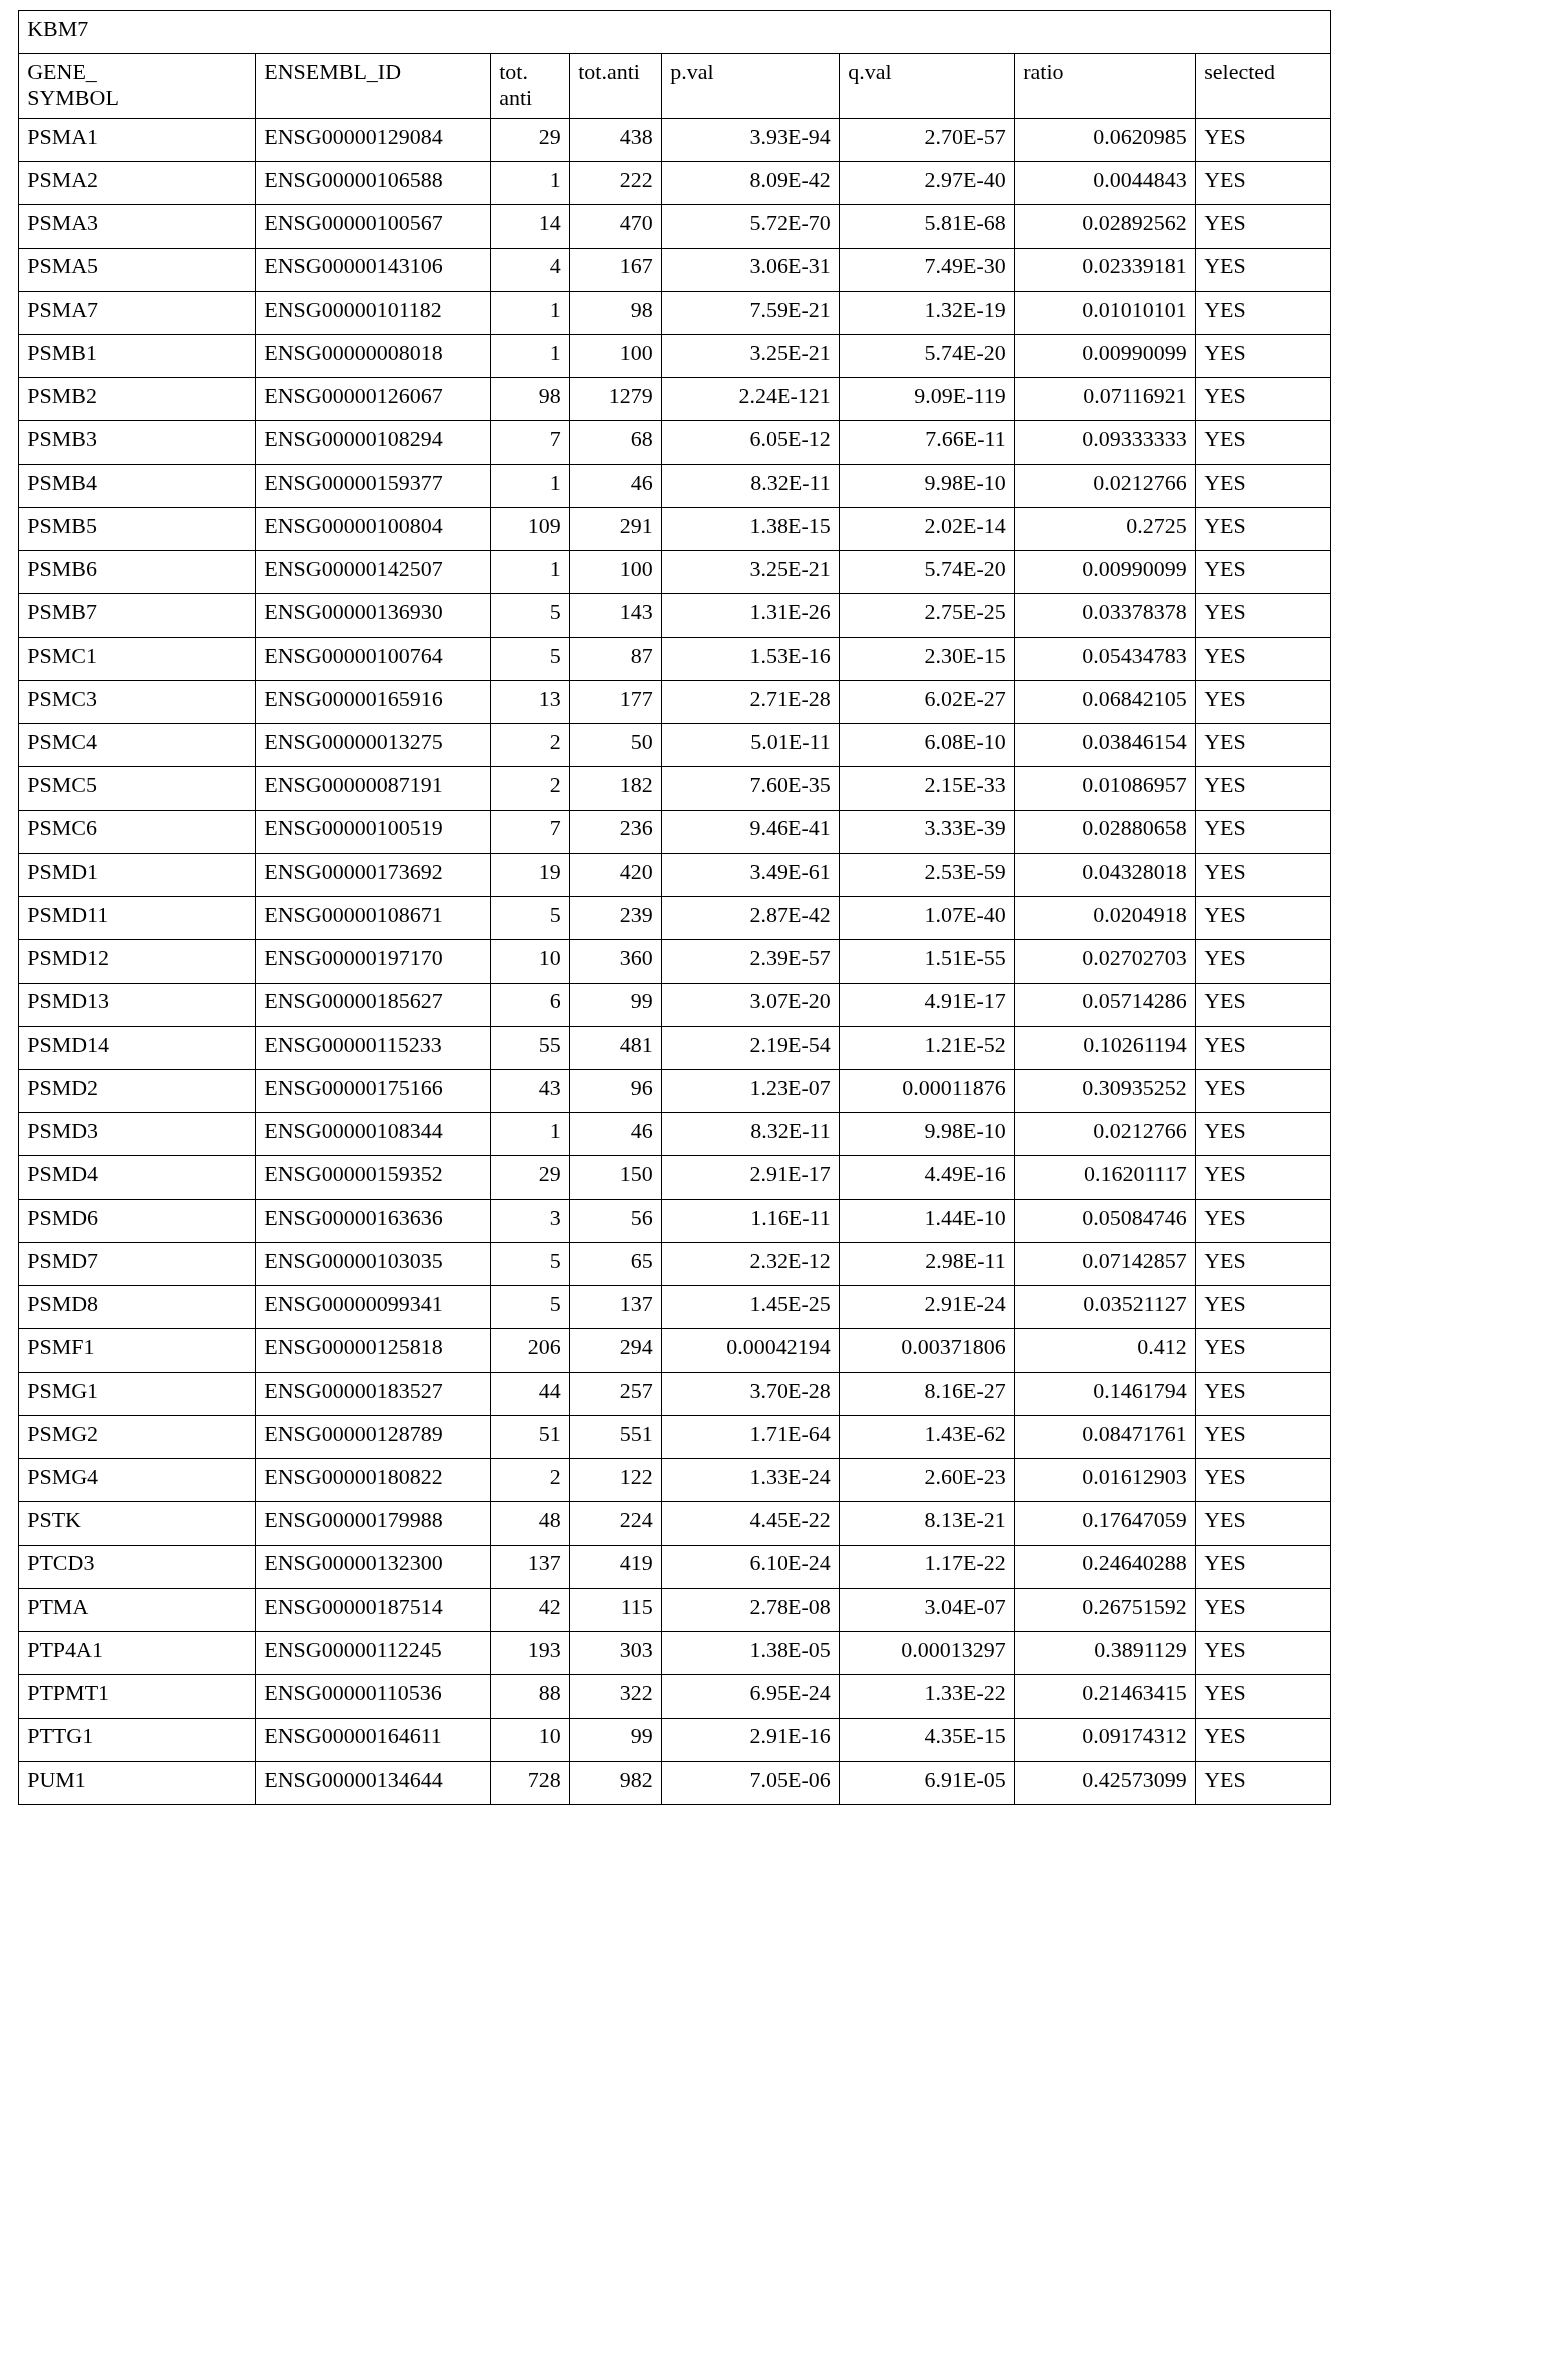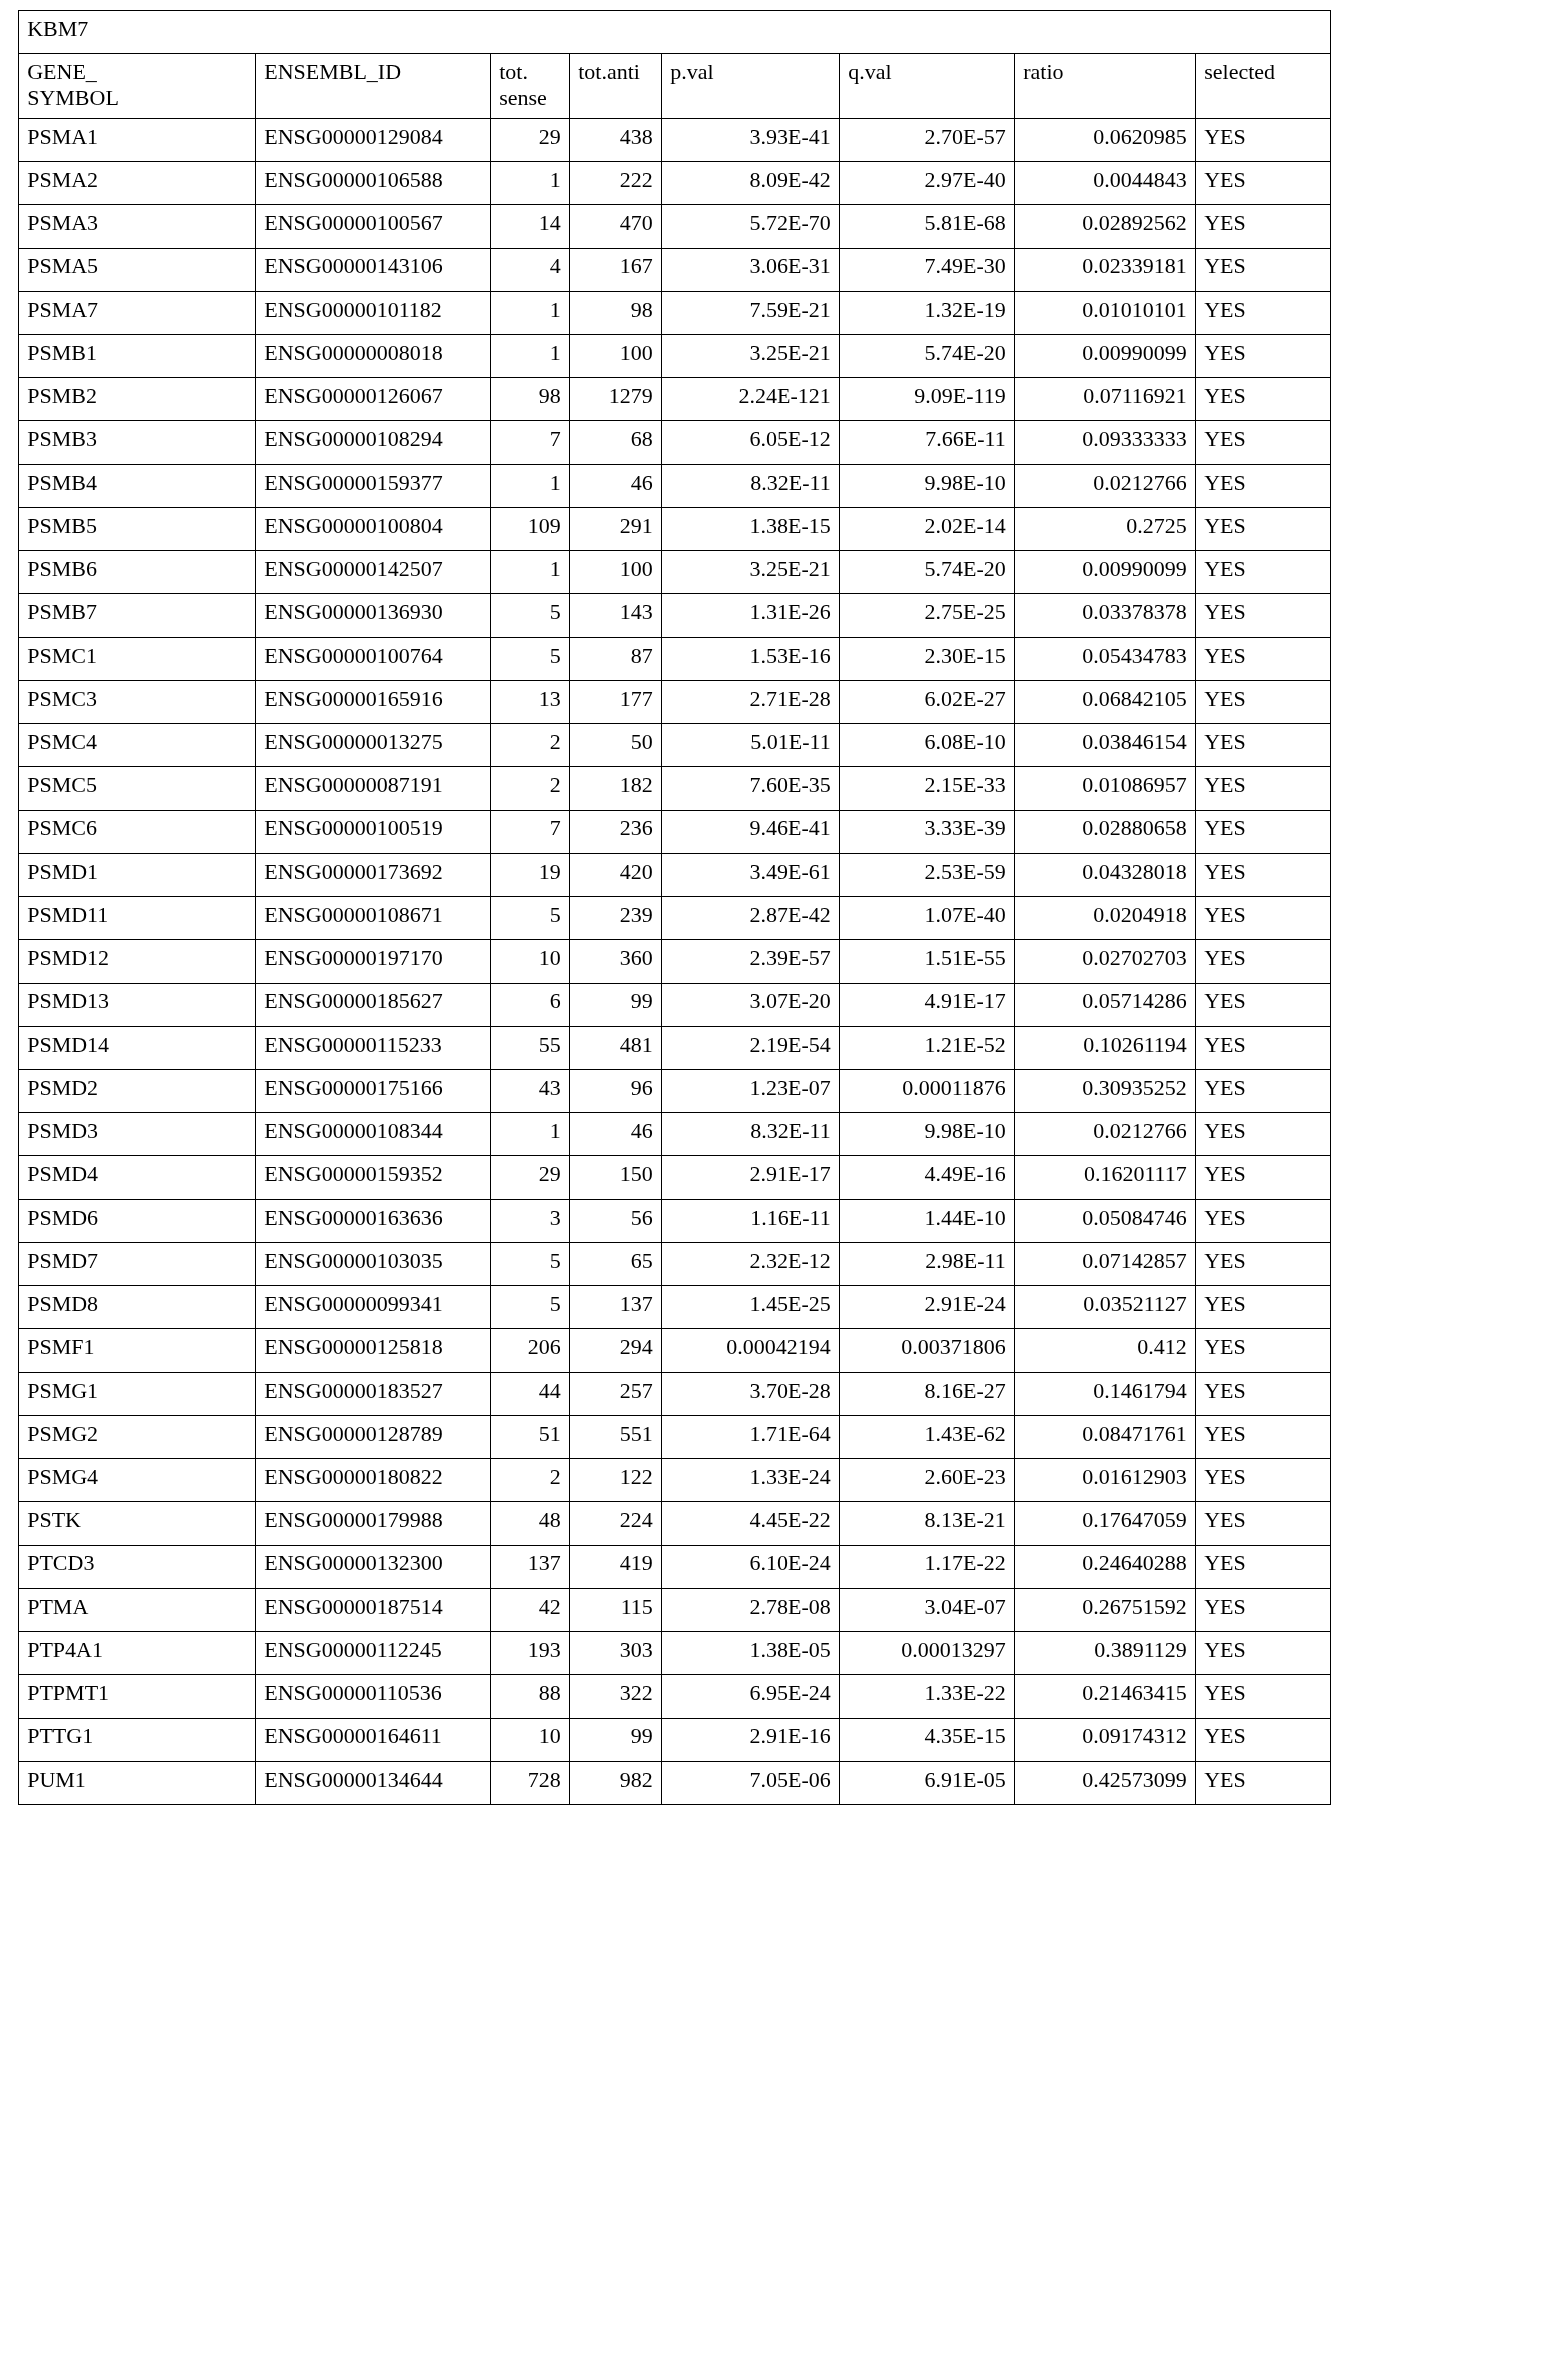--- a/index.html
+++ b/index.html
@@ -79,34 +79,34 @@
         <td class="title-cell" colspan="8">KBM7</td>
       </tr>
       <tr class="head-row" id="header-row">
           <td class="hdr-gene_symbol">
             <span class="wrap2">GENE_</span>
             <span class="wrap2">SYMBOL</span>
           </td>
           <td class="hdr-ensembl_id">ENSEMBL_ID</td>
           <td class="hdr-tot_sense">
             <span class="wrap2">tot.</span>
-            <span class="wrap2">sense</span>
+            <span class="wrap2">anti</span>
           </td>
           <td class="hdr-tot_anti">tot.anti</td>
           <td class="hdr-p_val">p.val</td>
           <td class="hdr-q_val">q.val</td>
           <td class="hdr-ratio">ratio</td>
           <td class="hdr-selected">selected</td>
         </tr>
     <tr>
           <td class="txt">PSMA1</td>
           <td class="txt">ENSG00000129084</td>
           <td class="num">29</td>
           <td class="num">438</td>
-          <td class="num">3.93E-41</td>
+          <td class="num">3.93E-94</td>
           <td class="num">2.70E-57</td>
           <td class="num">0.0620985</td>
           <td class="sel">YES</td>
         </tr>
         <tr>
           <td class="txt">PSMA2</td>
           <td class="txt">ENSG00000106588</td>
           <td class="num">1</td>
           <td class="num">222</td>
           <td class="num">8.09E-42</td>

